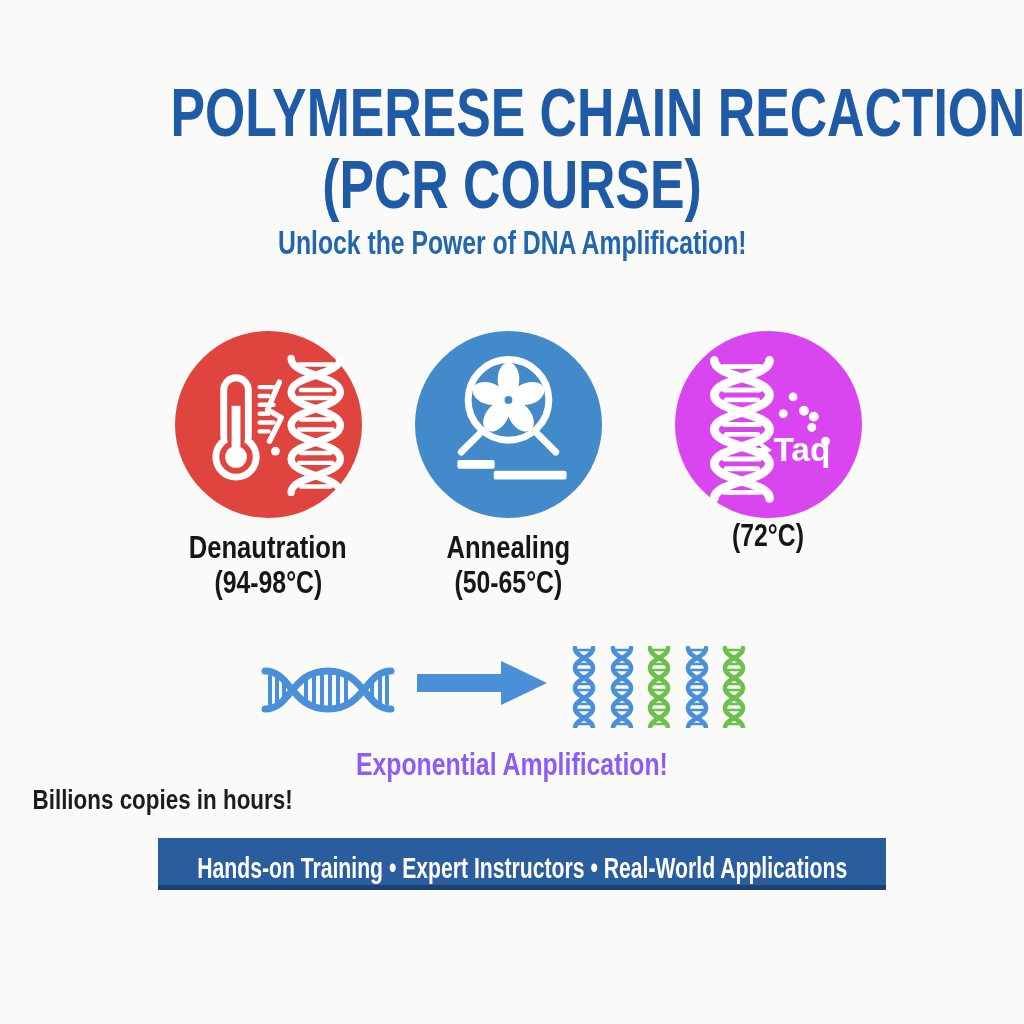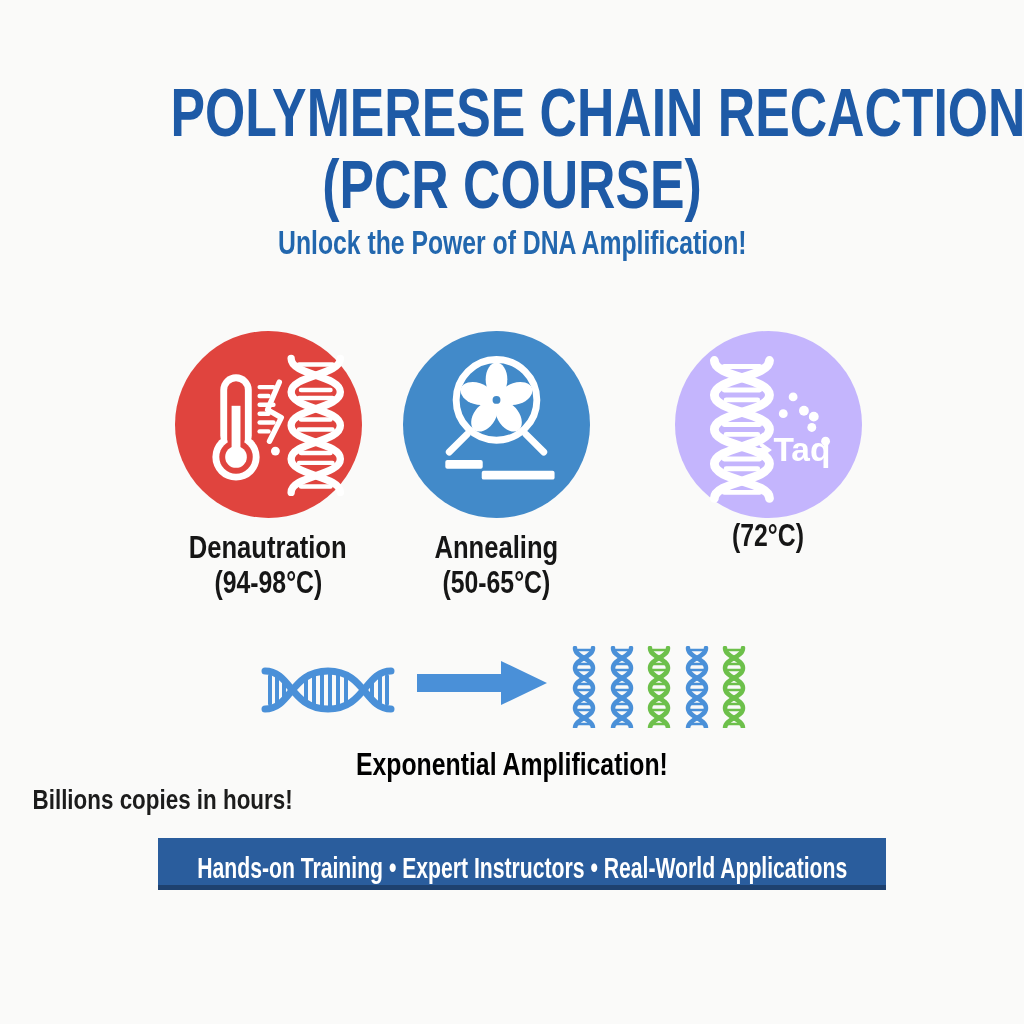--- a/index.html
+++ b/index.html
@@ -10,35 +10,35 @@
 
   .title-line{position:absolute;width:100%;text-align:center;font-weight:bold;
               font-size:69px;line-height:1;color:#1e5aa6;letter-spacing:0px;}
   .title-l1{top:78px;padding-left:28px;}
   .title-l2{top:150px;}
   .subtitle{position:absolute;top:224px;width:100%;text-align:center;font-weight:bold;
             font-size:33px;color:#2267ae;}
 
   .step{position:absolute;top:331px;width:260px;text-align:center;}
   .step-denaturation{left:138px;}
-  .step-annealing{left:366px;}
+  .step-annealing{left:378px;}
   .step-extension{left:638px;}
   .circle{width:187px;height:187px;border-radius:50%;margin:0 auto;position:relative;}
   .circle svg{position:absolute;left:0;top:0;width:100%;height:100%;}
   .step-name{margin-top:13px;font-size:32px;font-weight:bold;color:#161616;line-height:1.05;}
   .step-temp{font-size:31px;font-weight:bold;color:#161616;line-height:1.05;margin-top:2px;}
 
   .dna-template{position:absolute;left:261px;top:664px;width:134px;height:52px;color:#4a90d8;}
   .amp-arrow{position:absolute;left:417px;top:661px;width:130px;height:44px;}
   .dna-copies{position:absolute;left:570px;top:646px;width:178px;height:82px;
               display:flex;justify-content:space-between;align-items:center;}
   .copy-helix{width:28px;height:82px;display:block;}
 
   .amp-headline{position:absolute;top:747px;width:100%;text-align:center;
-                font-size:31px;font-weight:bold;color:#000000;}
+                font-size:31px;font-weight:bold;color:#8b5cf6;}
   .amp-subtext{position:absolute;top:784px;width:100%;
                font-size:28px;font-weight:bold;color:#1c1c1c;}
 
   .banner{position:absolute;left:158px;top:838px;width:728px;height:47px;
           background:#2a5d9d;border-bottom:5px solid #1e416f;
           display:flex;align-items:flex-end;justify-content:center;}
   .banner .cond{color:#ffffff;font-size:29px;font-weight:bold;transform:scaleX(0.73);}
 </style>
 </head>
 <body>
@@ -127,21 +127,21 @@
     </div>
     <div class="step-name">
       <span class="cond-n">Annealing</span>
     </div>
     <div class="step-temp">
       <span class="cond-n">(50-65°C)</span>
     </div>
   </div>
 
   <div class="step step-extension">
-    <div class="circle" style="background: #c4b5fd;">
+    <div class="circle" style="background: #d946ef;">
       <svg viewBox="0 0 190 190">
         <g fill="none" stroke="#fff" stroke-width="9" stroke-linecap="round">
           <path d="M40,30 C40,47 96,48 96,65 C96,82 40,83 40,100 C40,117 96,118 96,135 C96,152 40,153 40,170"></path>
           <path d="M96,30 C96,47 40,48 40,65 C40,82 96,83 96,100 C96,117 40,118 40,135 C40,152 96,153 96,170"></path>
         </g>
         <g stroke="#fff" stroke-width="5" stroke-linecap="round">
           <line x1="50" y1="36" x2="86" y2="36"></line>
           <line x1="50" y1="60" x2="86" y2="60"></line>
           <line x1="52" y1="70" x2="84" y2="70"></line>
           <line x1="50" y1="95" x2="86" y2="95"></line>

